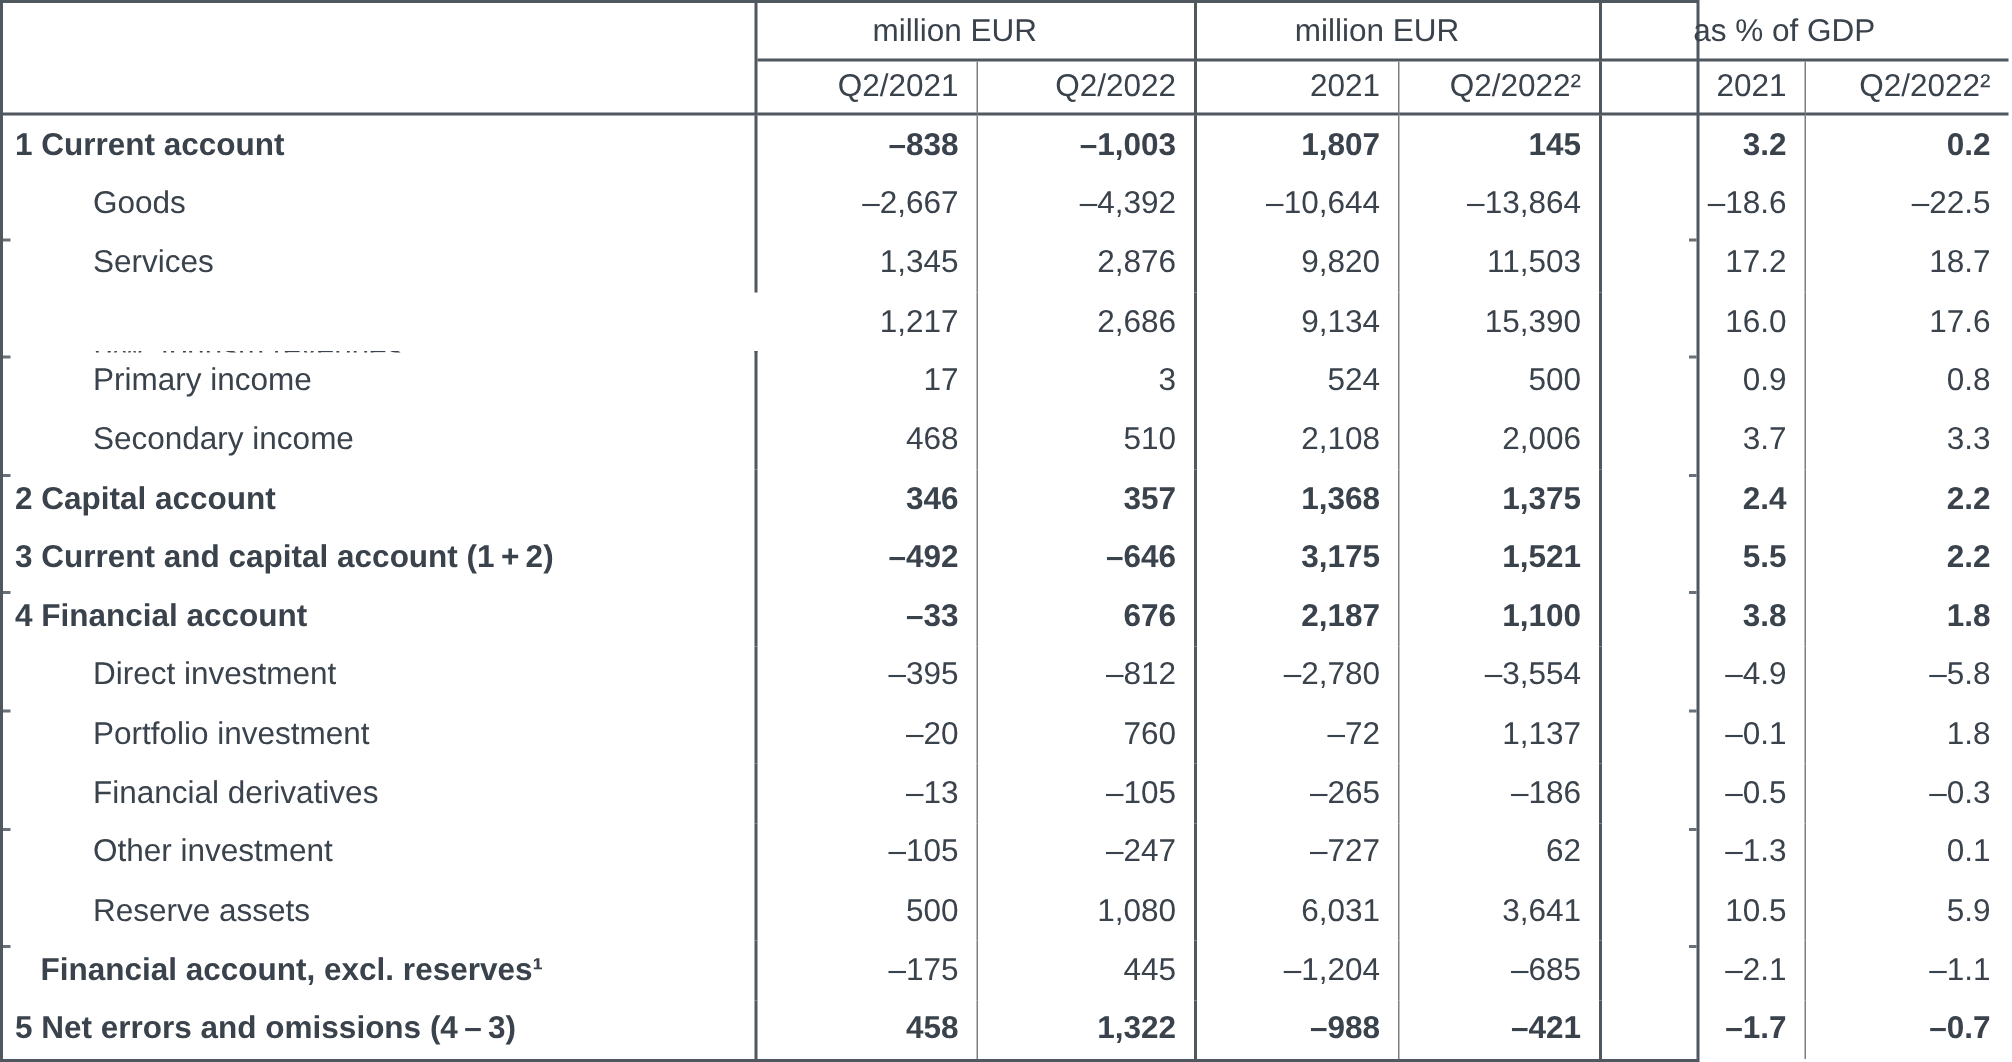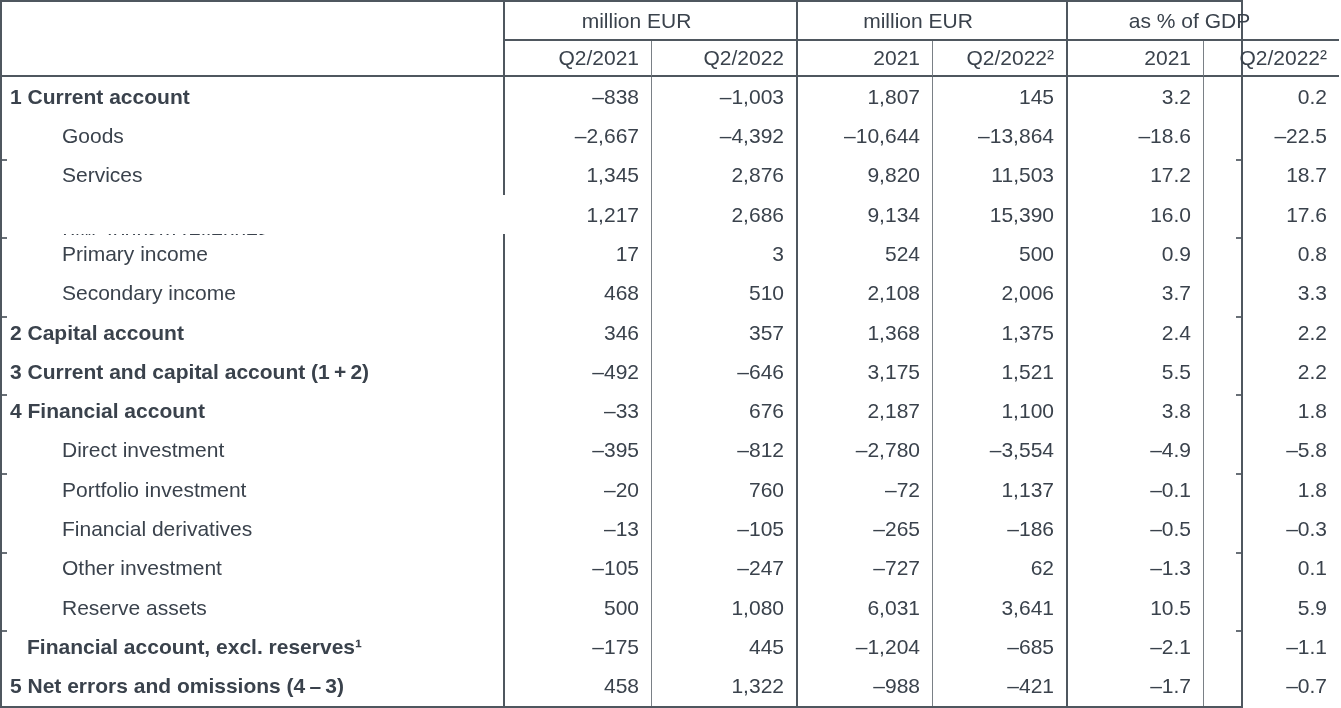--- a/index.html
+++ b/index.html
@@ -1,19 +1,19 @@
 <!DOCTYPE html>
 <html style="--text: #3a424c; --border-strong: #4f575f; --border-light: #7a8086; --bg: #ffffff;"><head>
 <meta charset="utf-8">
 <style>
   * { margin: 0; padding: 0; box-sizing: border-box; }
   html, body { background: #ffffff; }
   .tbl {
     position: relative;
-    width: 1243px;
+    width: 1133px;
     height: 708px;
     border: 2px solid var(--border-strong, #4f575f);
     display: grid;
     grid-template-columns: 503px 147px 146px 135px 135px 136px 135px;
     grid-template-rows: 39px 36px repeat(16, 1fr);
     font-family: "Liberation Sans", "DejaVu Sans", sans-serif;
     font-size: 21px;
     color: var(--text, #3a424c);
     background: var(--bg, #ffffff);
   }
@@ -22,21 +22,21 @@
   .group { grid-column: span 2; justify-content: center; padding-right: 28px; border-bottom: 2px solid var(--border-strong); }
   .gb { border-right: 2px solid var(--border-strong); }
   .subh { justify-content: flex-end; padding-right: 12px; border-bottom: 2px solid var(--border-strong); }
   .vthin { border-right: 1px solid var(--border-light); text-align: center; }
   .vthick { border-right: 2px solid var(--border-strong); }
   .lbl { padding-left: 8px; border-right: 2px solid var(--border-strong); font-weight: 700; }
   .lbl.sub   { padding-left: 60px; font-weight: 400; }
   .lbl.sub2  { padding-left: 61px; font-weight: 400; margin-top: 39px; }
   .lbl.flush { padding-left: 25px; font-weight: 700; }
   .val { justify-content: flex-end; padding-right: 12px; }
-  .boldrow { font-weight: 400; }
+  .boldrow { font-weight: 700; }
   .tick { position: absolute; width: 5px; height: 2px; background: var(--border-strong); opacity: .85; }
   .tick.l { left: 0; } .tick.r { right: 0; }
 </style>
 </head>
 <body>
 
 <div class="tbl" id="tbl">
   <div class="cell corner"></div>
 
   <div class="cell group gb">million EUR</div>

